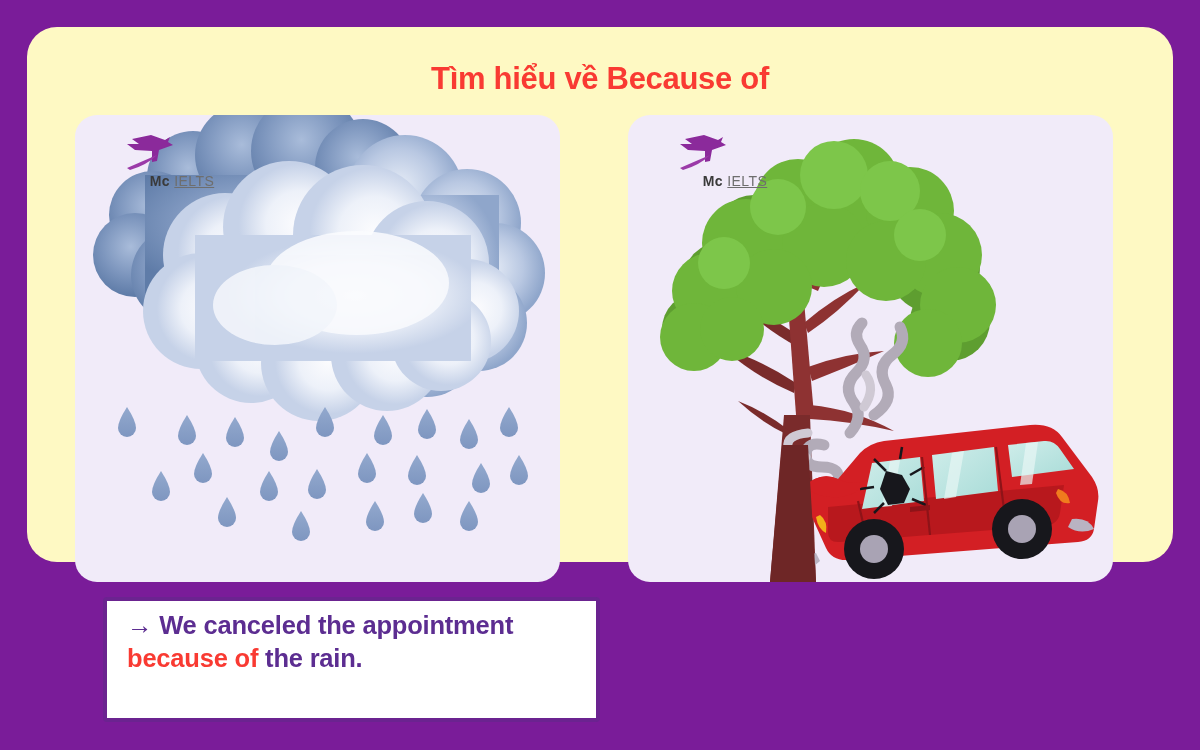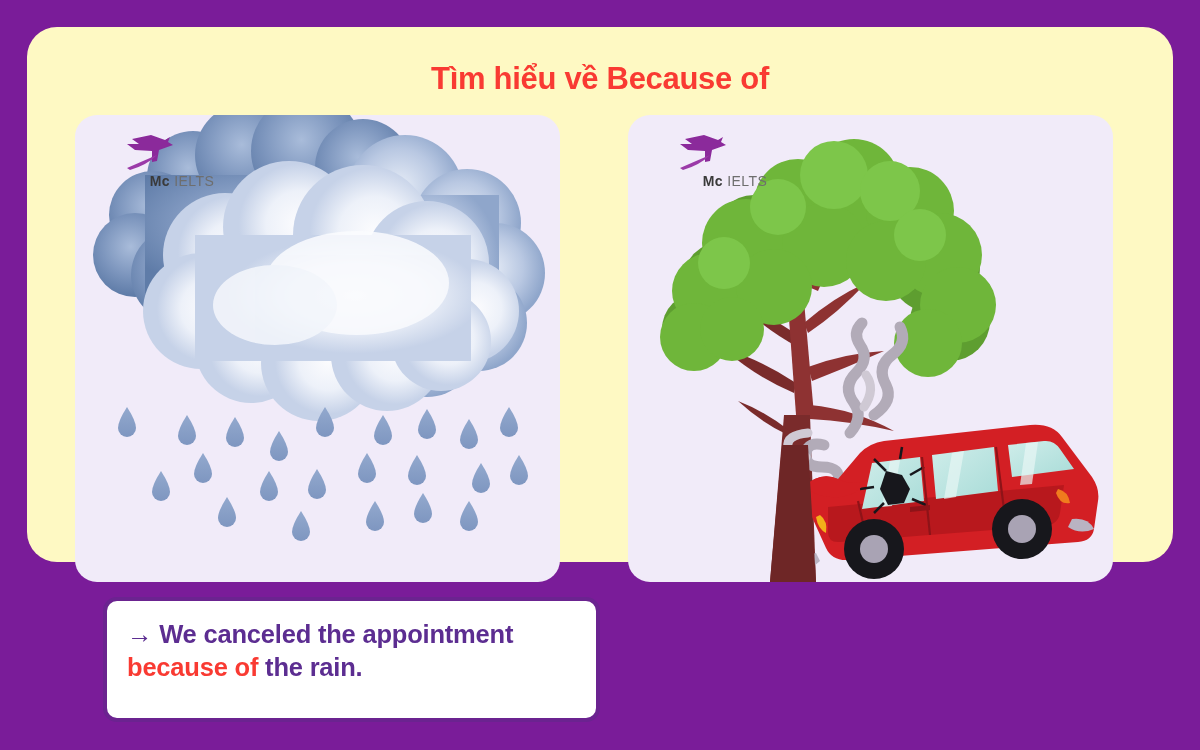--- a/index.html
+++ b/index.html
@@ -70,36 +70,36 @@
     position: absolute;
     left: 0;
     top: 42px;
     width: 110px;
     text-align: center;
     font-size: 14px;
     letter-spacing: 0.4px;
     white-space: nowrap;
   }
   .logo-mc   { font-weight: bold; color: #3A3A3A; padding-left: 44px; }
-  .logo-ielts{ font-weight: normal; color: #6E6E6E; }
+  .logo-ielts{ font-weight: normal; color: #6E6E6E; text-decoration: underline; }
 
   
   .cloud-wrap { position: absolute; left: 0; top: 0; width: 485px; height: 467px; }
 
   
   .caption {
     position: absolute;
     top: 570px;
     width: 497px;
     min-height: 125px;
     box-sizing: border-box;
     border: 4px solid #6B2390;
-    border-radius: 14px;
+    border-radius: 4px;
     background: #ffffff;
-    padding: 17px 20px 14px 20px;
+    padding: 8px 20px 14px 20px;
     font-size: 25.5px;
     line-height: 1.29;
     font-weight: bold;
     color: #5C2D91;
     letter-spacing: -0.2px;
   }
   .caption-left  { left: 76px; }
   .caption-right { left: 625px; }
   .hl { color: #F93A32; }
   .arrow { font-weight: bold; }

